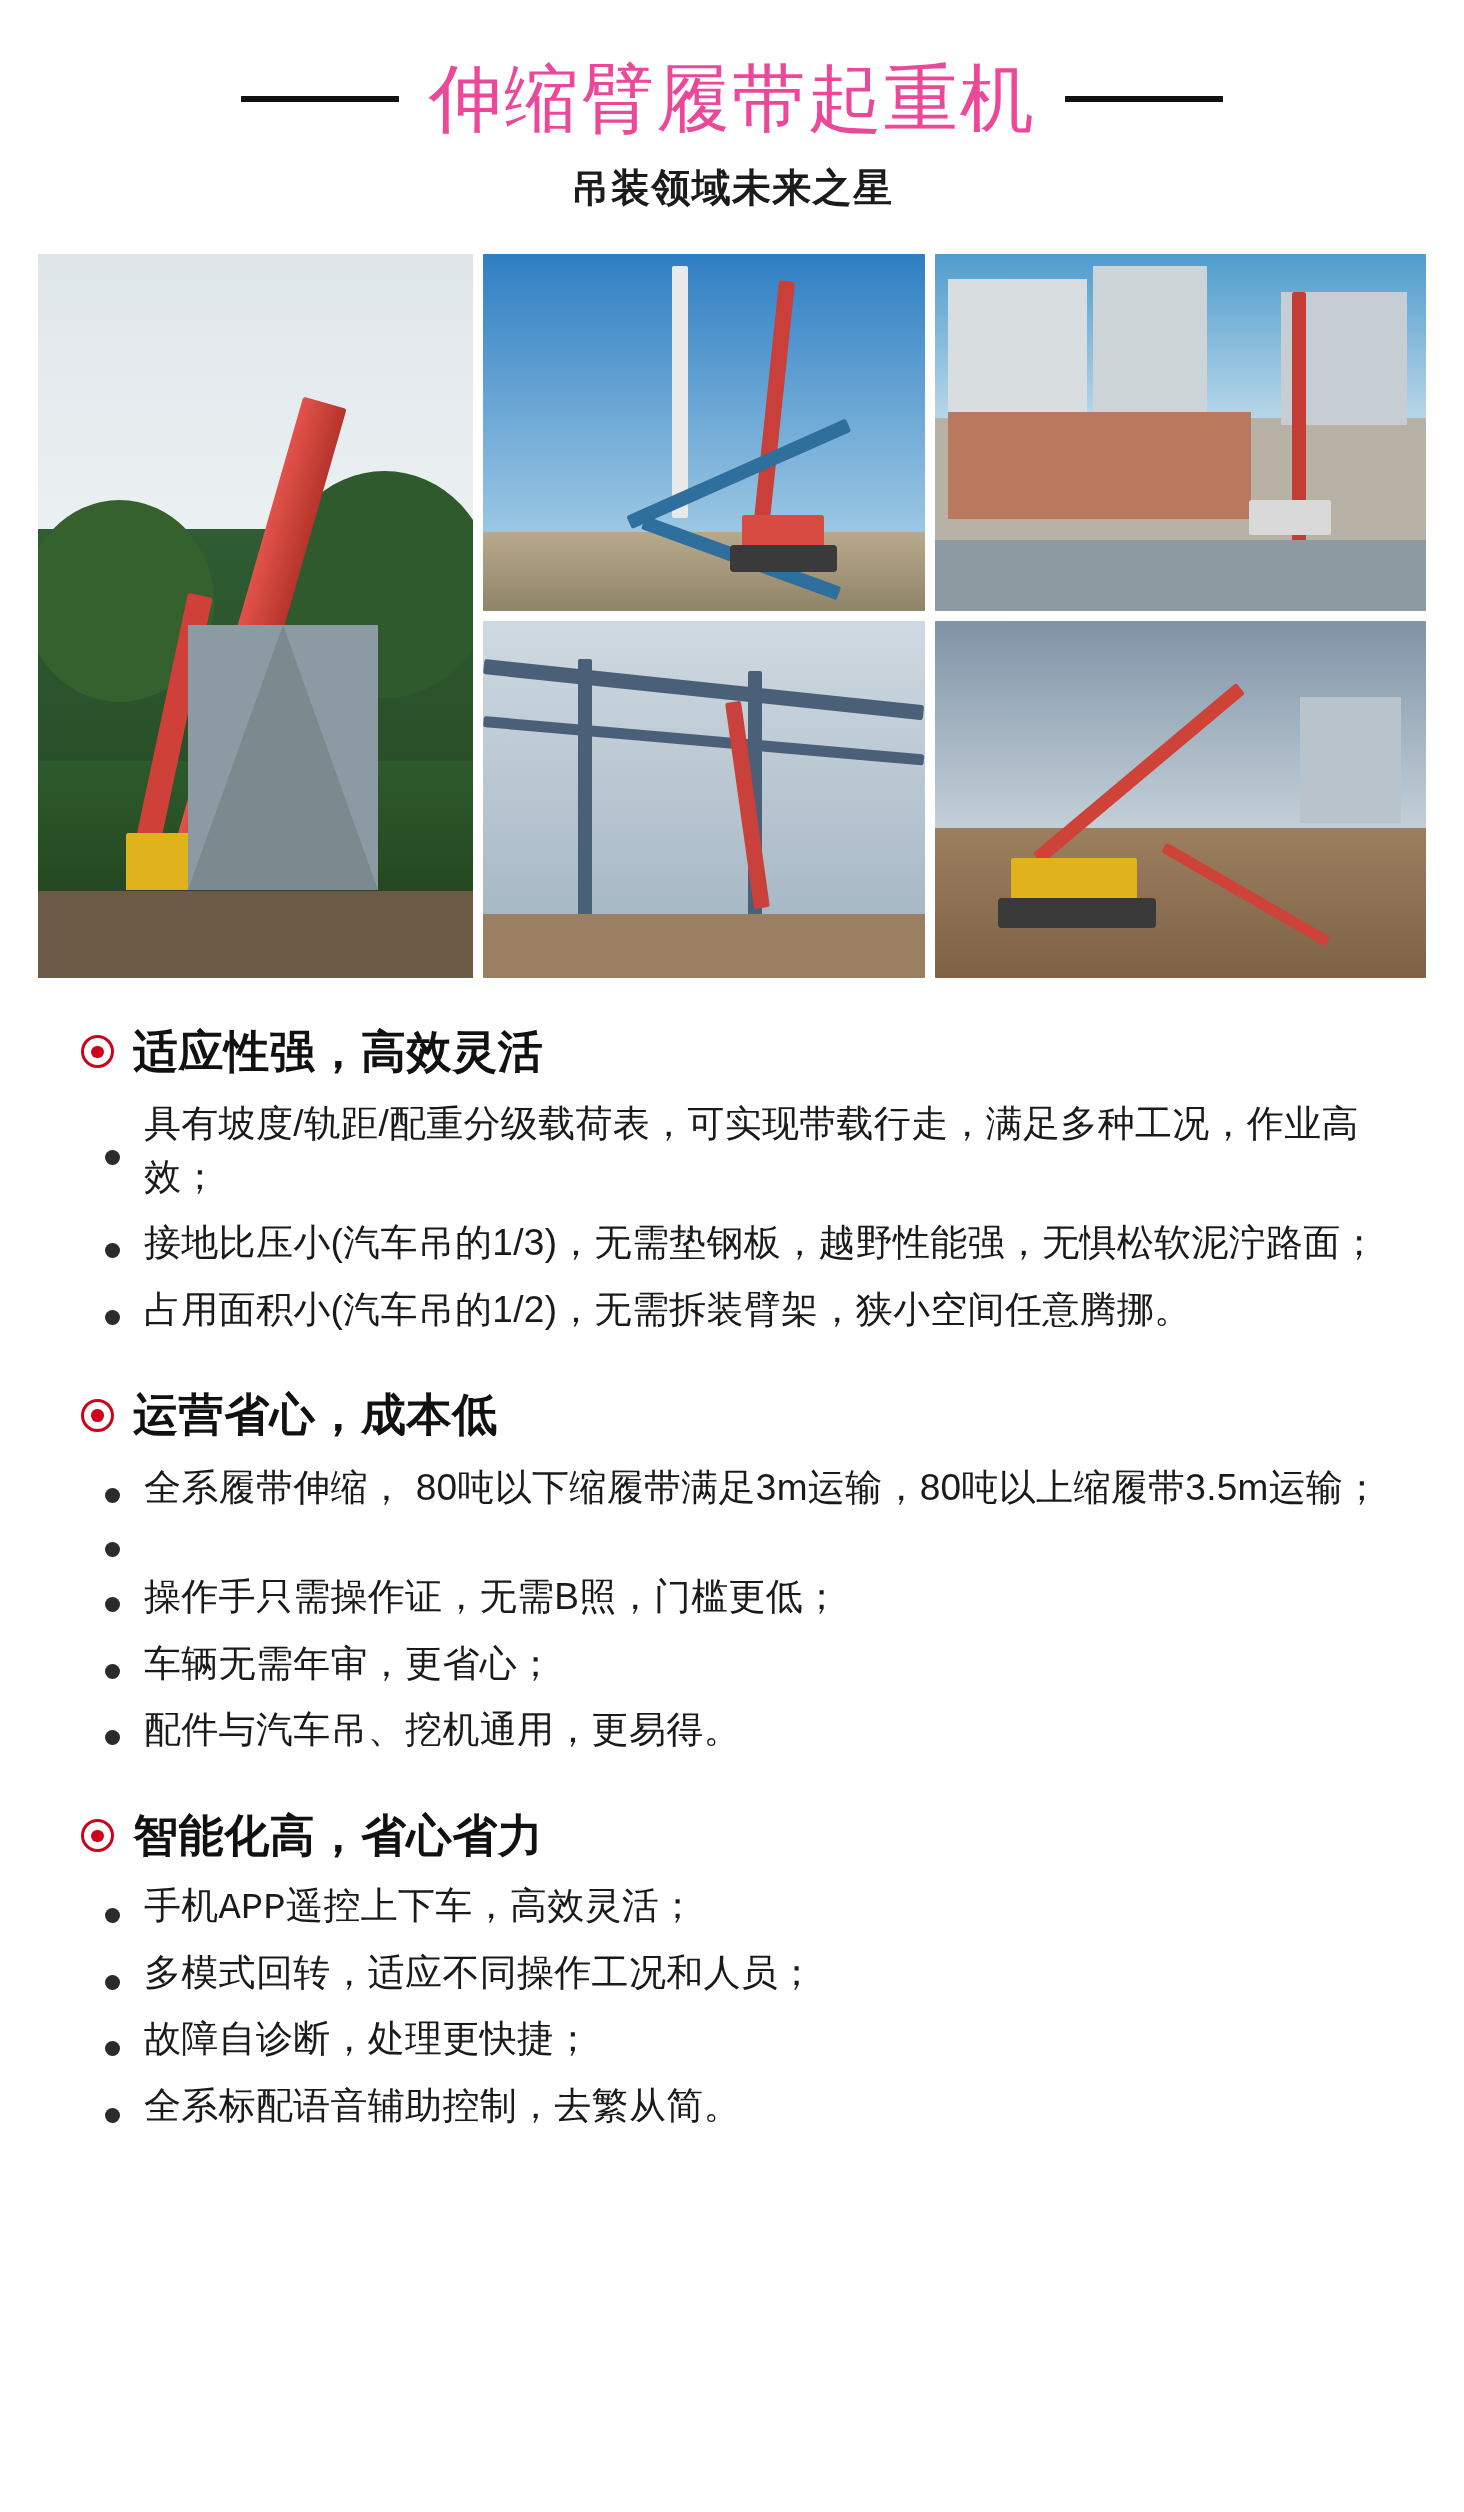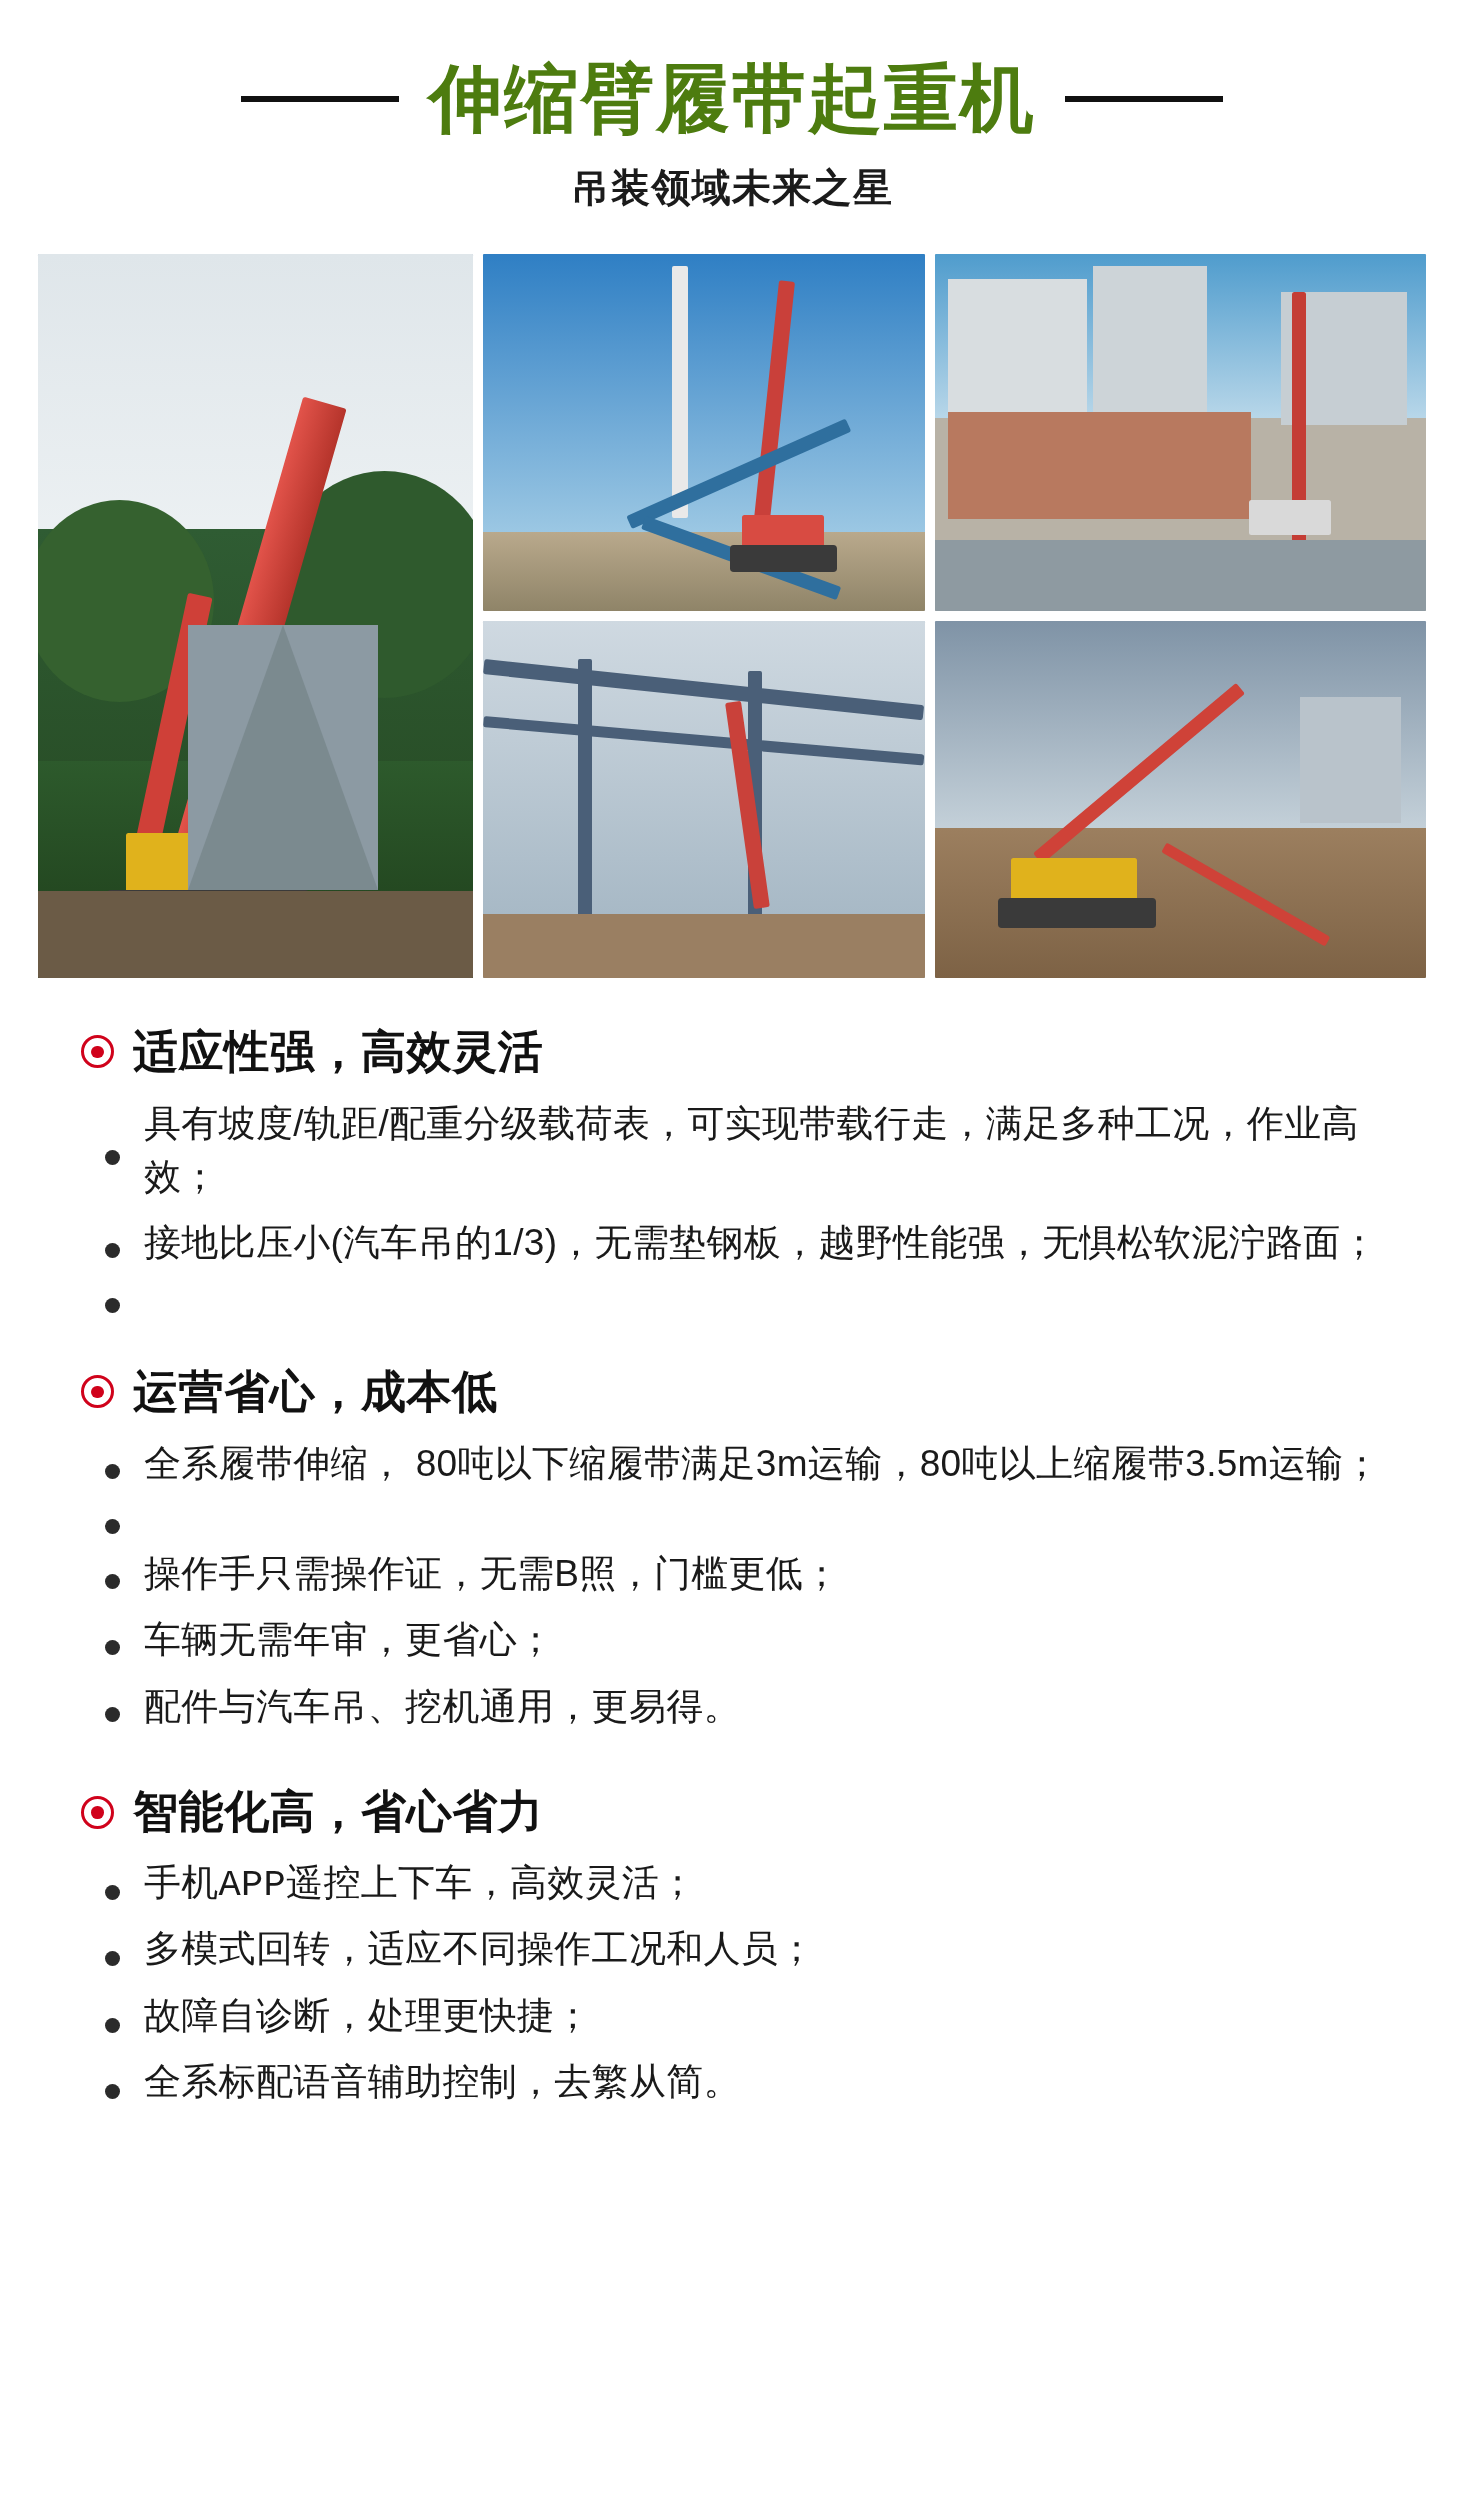--- a/index.html
+++ b/index.html
@@ -31,24 +31,24 @@
     justify-content: center;
     gap: 29px;
   }
   .title-rule {
     width: 158px;
     height: 5.7px;
     background: #111111;
   }
   .main-title {
     font-size: 74px;
-    font-weight: bold;
+    font-weight: normal;
     letter-spacing: 1.9px;
     line-height: 1.1;
-    color: #4d7c0f;
+    color: #ec4899;
     white-space: nowrap;
   }
   .subtitle {
     margin-top: 21.5px;
     font-size: 39px;
     font-weight: bold;
     color: #1b1b1b;
     letter-spacing: 1.3px;
   }
 
@@ -259,20 +259,21 @@
         <li class="item">
           <span class="dot"></span>
           <span class="item-text">具有坡度/轨距/配重分级载荷表，可实现带载行走，满足多种工况，作业高效；</span>
         </li>
         <li class="item">
           <span class="dot"></span>
           <span class="item-text">接地比压小(汽车吊的1/3)，无需垫钢板，越野性能强，无惧松软泥泞路面；</span>
         </li>
         <li class="item">
           <span class="dot"></span>
+          <span class="item-text">占用面积小(汽车吊的1/2)，无需拆装臂架，狭小空间任意腾挪。</span>
         </li>
       </ul>
     </div>
 
     <div class="section">
       <div class="sec-head">
         <div class="bullet-ring"></div>
         <div class="sec-title">运营省心，成本低</div>
       </div>
       <ul class="items">

